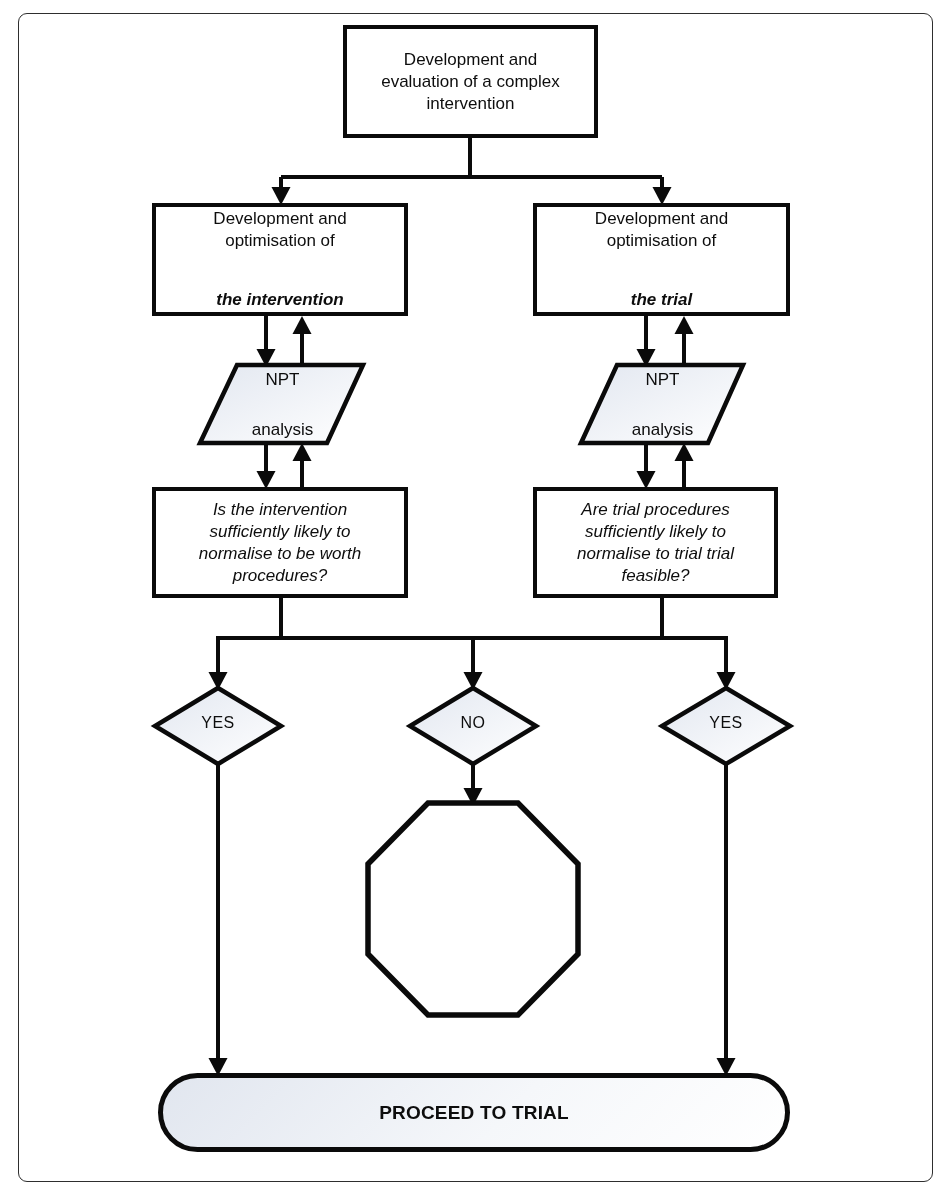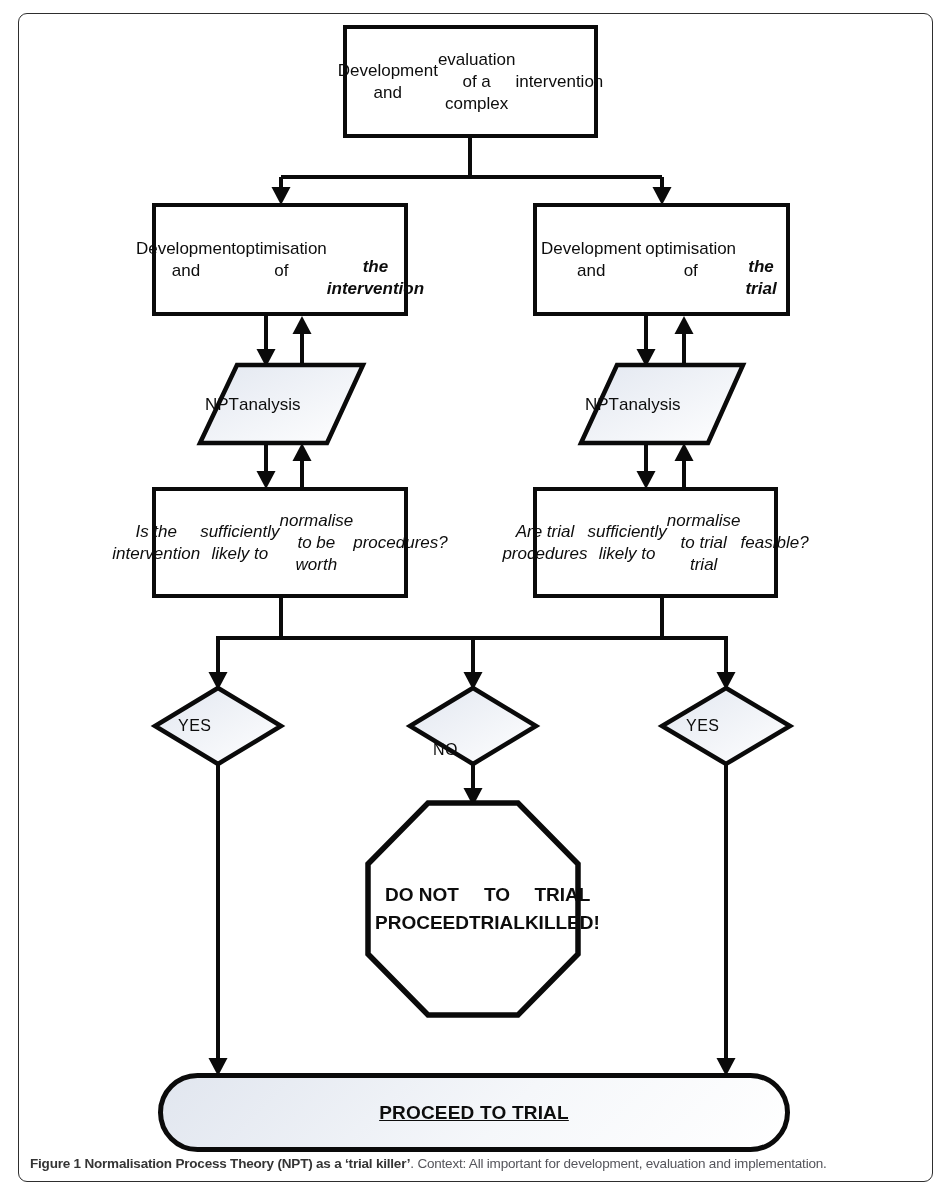--- a/index.html
+++ b/index.html
@@ -9,37 +9,37 @@
   .stage { position: relative; width: 946px; height: 1190px; background: #ffffff; overflow: hidden; }
 
   .frame {
     position: absolute; left: 18px; top: 13px; width: 915px; height: 1169px;
     border: 1.5px solid #2e2e2e; border-radius: 9px;
   }
 
   svg.layer { position: absolute; left: 0; top: 0; width: 946px; height: 1190px; }
 
   .node {
-    position: absolute; display: flex; flex-direction: row;
+    position: absolute; display: flex; flex-direction: column;
     align-items: center; justify-content: center; text-align: center;
     font-size: 17px; line-height: 22px; color: #0d0d0d;
   }
   .rect { background: #ffffff; border: 4px solid #0a0a0a; }
   .q { font-style: italic; }
   .em-line { font-weight: bold; font-style: italic; margin-top: 37px; }
 
   .capsule {
     border: 5px solid #0a0a0a; border-radius: 40px;
     background: linear-gradient(135deg, #e1e6ef 0%, #f5f7fa 55%, #ffffff 100%);
-    font-weight: bold; font-size: 19px; letter-spacing: 0.2px; text-decoration: underline;
+    font-weight: bold; font-size: 19px; letter-spacing: 0.2px;
   }
 
   .overlay {
-    position: absolute; display: flex; flex-direction: row;
-    align-items: center; justify-content: flex-start; text-align: center;
+    position: absolute; display: flex; flex-direction: column;
+    align-items: center; justify-content: space-between; text-align: center;
     font-size: 17px; line-height: 22px; color: #0d0d0d;
   }
   .decision { font-size: 16px; letter-spacing: 0.5px; }
   .stop-block { font-weight: bold; font-size: 19px; line-height: 28px; }
 
   .caption {
     position: absolute; left: 30px; top: 1156px; width: 896px;
     font-size: 13.5px; letter-spacing: -0.2px; color: #55555b; white-space: nowrap;
   }
   .caption .cap-bold { font-weight: bold; color: #353535; }
@@ -138,29 +138,23 @@
     <div>analysis</div>
   </div>
 
   <div class="overlay" style="left:585px; top:369px; width:155px; height:72px;">
     <div>NPT</div>
     <div>analysis</div>
   </div>
 
   <div class="overlay decision" style="left:178px; top:712px; width:80px; height:28px;">YES</div>
 
-  <div class="overlay decision" style="left:433px; top:712px; width:80px; height:28px;margin-top:24px;">NO</div>
+  <div class="overlay decision" style="left:433px; top:712px; width:80px; height:28px;">NO</div>
 
   <div class="overlay decision" style="left:686px; top:712px; width:80px; height:28px;">YES</div>
 
-  <div class="overlay stop-block" style="left:375px; top:866px; width:196px; height:86px;">
-    <div>DO NOT PROCEED</div>
-    <div>TO TRIAL</div>
-    <div>TRIAL KILLED!</div>
-  </div>
 
   <div class="node capsule" style="left:158px; top:1073px; width:632px; height:79px;">
     <div>PROCEED TO TRIAL</div>
   </div>
 
-  <div class="caption"><span class="cap-bold">Figure 1 Normalisation Process Theory (NPT) as a ‘trial killer’</span><span>. Context: All important for development, evaluation and implementation.</span></div>
 
 </div>
 
 </body></html>

